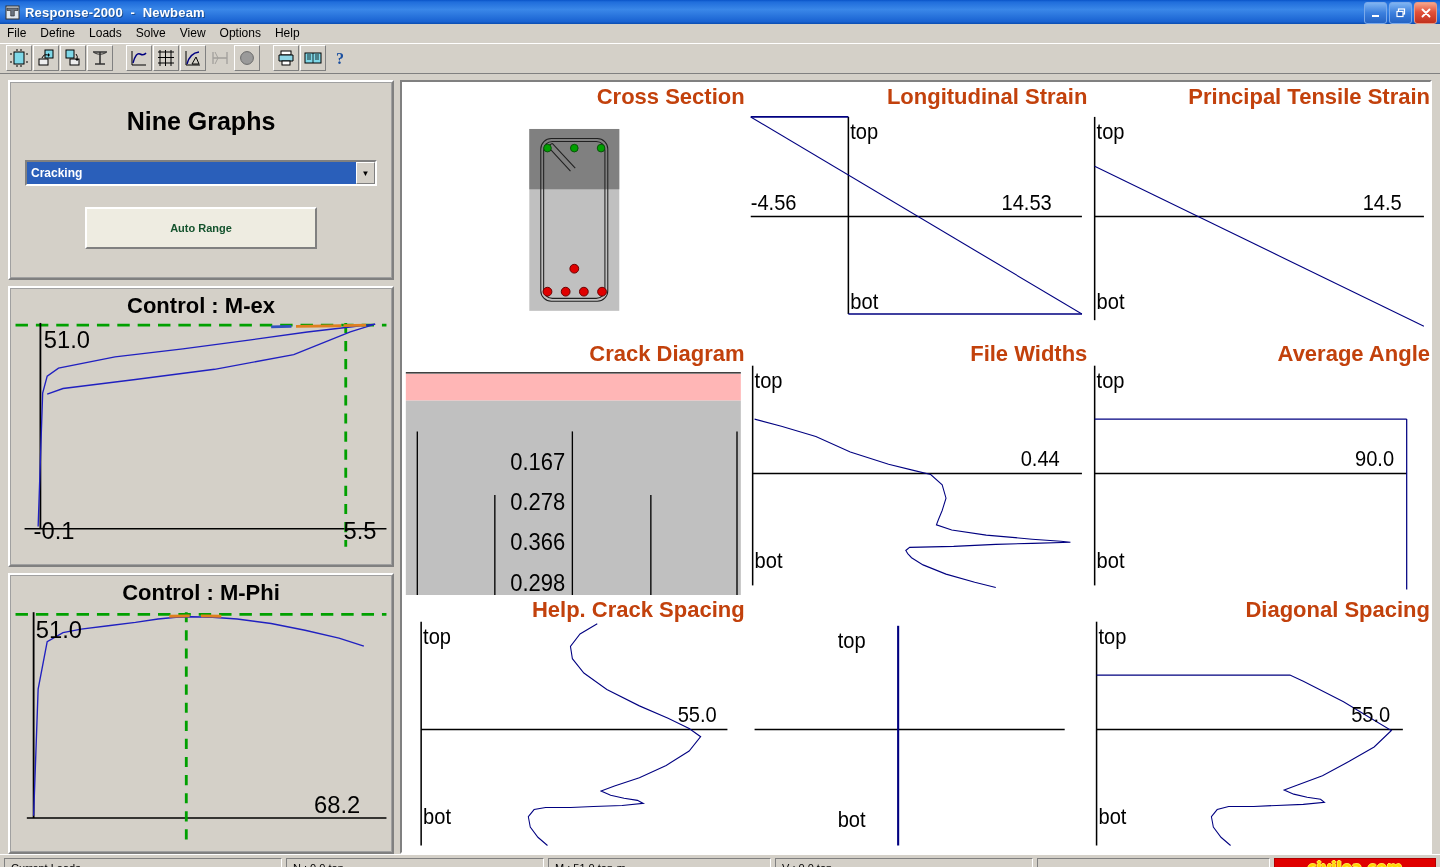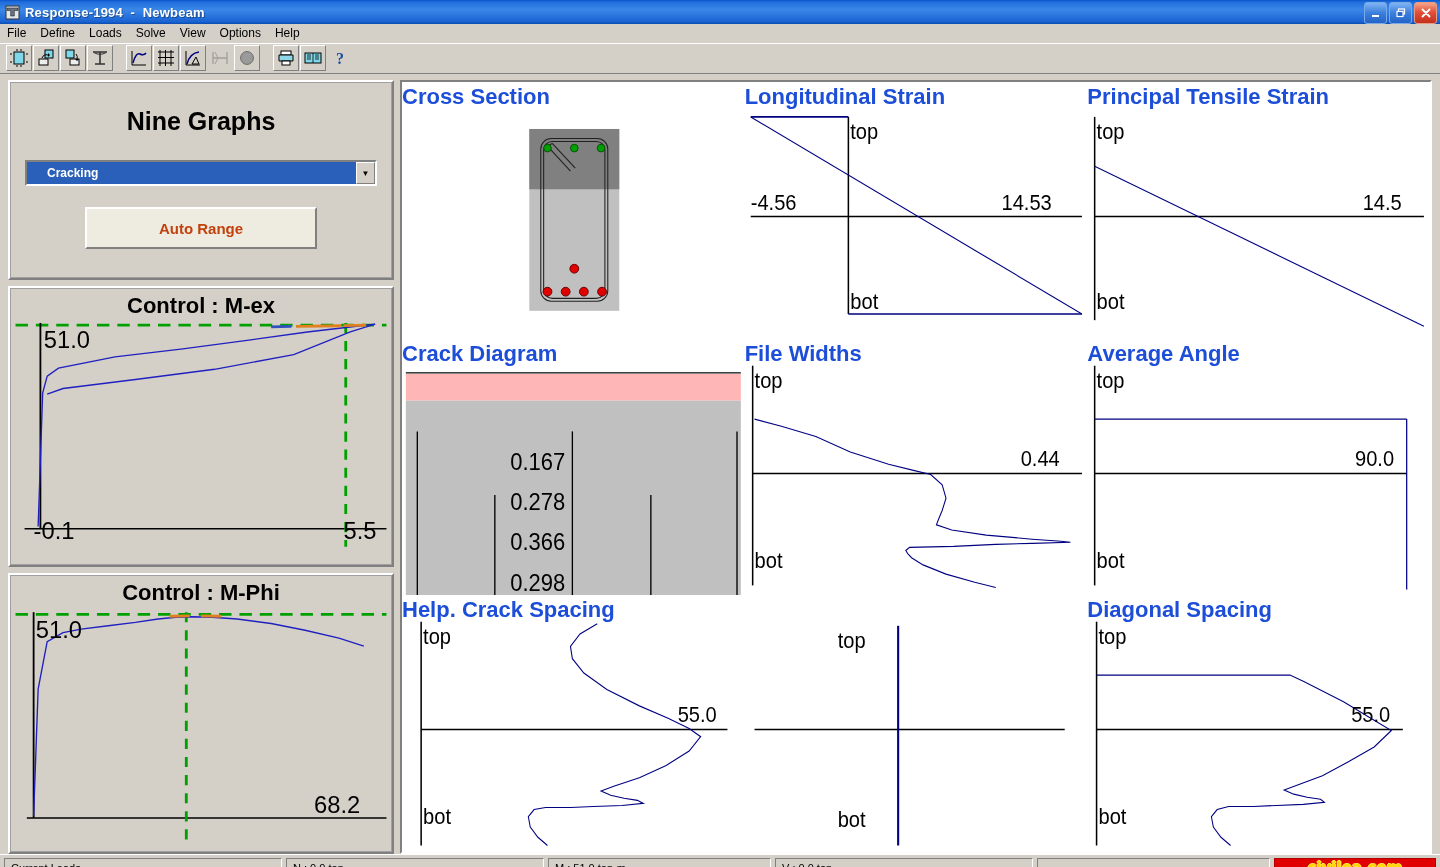--- a/index.html
+++ b/index.html
@@ -72,33 +72,33 @@
     text-align:center;font-size:25px;font-weight:bold;color:#000;
     margin-top:24px;
   }
   .combo{
     margin:24px 14px 0 14px;height:22px;
     border:2px solid;border-color:#808080 #fff #fff #808080;
     background:#fff;display:flex;align-items:stretch;
   }
   .combo-val{
     flex:1;background:#2a5fba;color:#fff;font-size:12px;font-weight:bold;
-    display:flex;align-items:center;padding-left:20px;
+    display:flex;align-items:center;padding-left:4px;
   }
   .combo-arrow{
     width:17px;background:#d4d0c8;
     border:1px solid;border-color:#fff #808080 #808080 #fff;
     display:flex;align-items:center;justify-content:center;
     font-size:8px;
   }
   .autorange{
     margin:21px auto 12px auto;width:228px;height:38px;
     background:#eeece1;border:2px solid;border-color:#fff #808080 #808080 #fff;
     display:flex;align-items:center;justify-content:center;
-    font-size:15px;font-weight:bold;color:#c2410c;
+    font-size:11px;font-weight:bold;color:#14532d;
   }
   .ctrl-panel{flex:1;}
   .ctrl-title{
     text-align:center;font-size:22px;font-weight:bold;color:#000;
     padding-top:4px;
   }
   .ctrl-svgwrap{position:absolute;left:0;right:0;top:0;bottom:0;}
   
   .right-panel{
     flex:1;margin-left:6px;background:#fff;
@@ -106,22 +106,22 @@
     position:relative;
   }
   .grid9{
     display:grid;
     grid-template-columns:1fr 1fr 1fr;
     grid-template-rows:1fr 1fr 1fr;
     height:100%;width:100%;
   }
   .cell{position:relative;overflow:hidden;}
   .cell-title{
-    position:absolute;top:2px;left:0;right:0;text-align:left;
-    font-size:22px;font-weight:bold;color:#1d4ed8;white-space:nowrap;
+    position:absolute;top:2px;left:0;right:0;text-align:right;
+    font-size:22px;font-weight:bold;color:#c2410c;white-space:nowrap;
   }
   .cell-svg{position:absolute;left:0;top:0;width:100%;height:100%;}
   
   .statusbar{
     height:26px;background:#d4d0c8;display:flex;align-items:stretch;
     padding:3px 4px;box-sizing:border-box;gap:4px;
     border-top:1px solid #fff;
   }
   .sb-cell{
     border:1px solid;border-color:#808080 #fff #fff #808080;
@@ -145,21 +145,21 @@
 </head>
 <body>
 
 <div class="titlebar">
   <span class="title-icon">
     <svg width="15" height="15" viewBox="0 0 15 15">
       <rect x="1" y="1" width="13" height="13" fill="#dfe7ef" stroke="#333"></rect>
       <path d="M2 3h11v2.5H9.3V11h-3.6V5.5H2z" fill="#6b7480" stroke="#222" stroke-width=".6"></path>
     </svg>
   </span>
-  <span class="title-text">Response-1994  -  Newbeam</span>
+  <span class="title-text">Response-2000  -  Newbeam</span>
   <span class="win-btns">
     <span class="win-btn">
       <svg width="9" height="9" viewBox="0 0 9 9">
           <rect x="1" y="6" width="7" height="2" fill="#fff"></rect>
         </svg>
     </span>
     <span class="win-btn">
       <svg width="10" height="10" viewBox="0 0 10 10">
         <rect x="2.5" y="1" width="6" height="5" fill="none" stroke="#fff" stroke-width="1.2"></rect>
         <rect x="1" y="3.5" width="6" height="5" fill="#2463c4" stroke="#fff" stroke-width="1.2"></rect>

